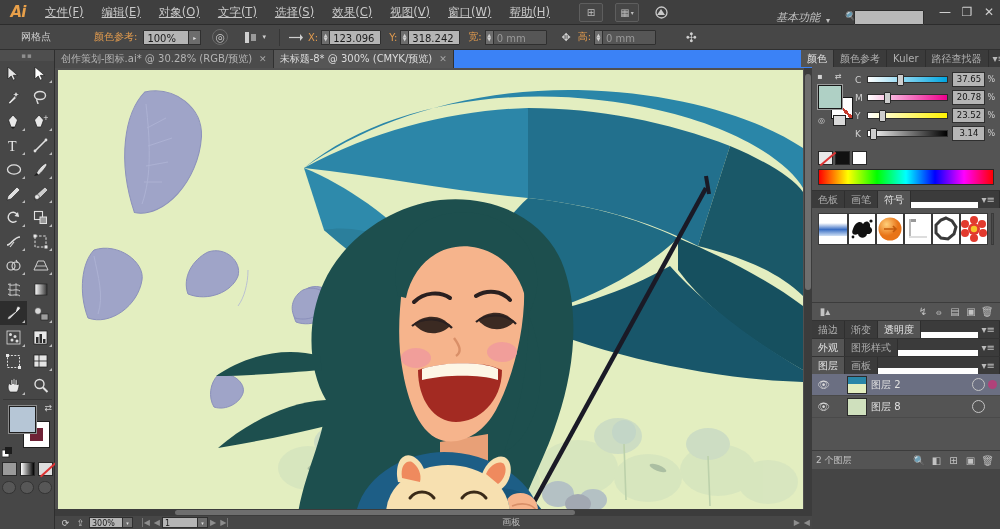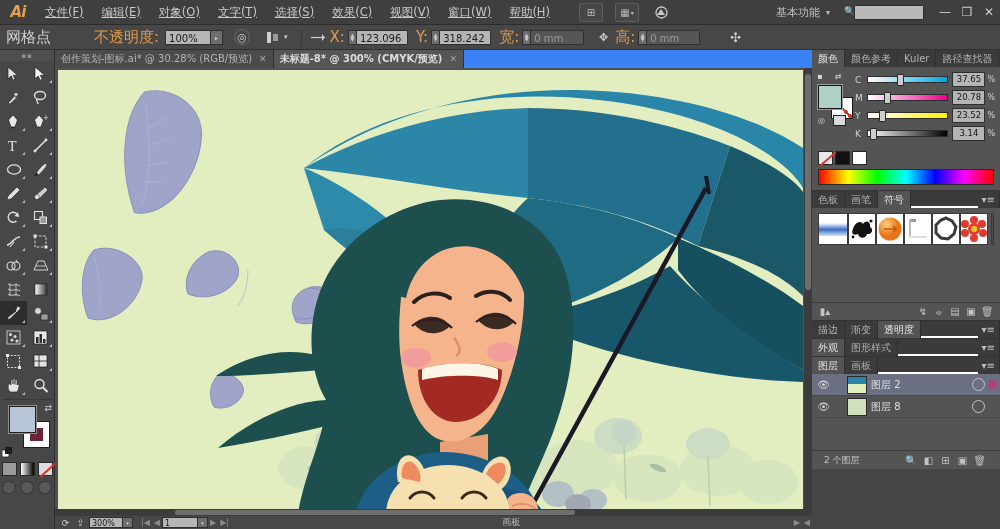--- a/index.html
+++ b/index.html
@@ -6,52 +6,52 @@
   html,body { width:1000px; height:529px; overflow:hidden; background:#3c3c3c;
     font-family:"DejaVu Sans","Liberation Sans",sans-serif; }
   .app { position:relative; width:1000px; height:529px; background:#454545; }
 
   
   .menubar { position:absolute; left:0; top:0; width:1000px; height:25px;
     background:#3f3f3f; border-bottom:1px solid #2c2c2c; display:flex; align-items:center; }
   .ai-logo { width:36px; height:25px; display:flex; align-items:center; justify-content:center;
     color:#e8a04a; font-weight:bold; font-size:15px; font-style:italic; letter-spacing:-1px; }
   .menu-item { padding:0 9px; height:25px; line-height:25px; color:#c8c8c8; font-size:11.5px; cursor:default;text-decoration:underline; }
-  .mb-right { margin-left:auto; display:flex; align-items:center; height:25px; }
+  .mb-right { margin-left:auto; display:flex; align-items:flex-end; height:25px;font-style:italic; }
   .mb-icon { width:24px; height:19px; margin:0 2px; border:1px solid #5e5e5e; border-radius:2px;
     display:flex; align-items:center; justify-content:center; color:#bdbdbd; font-size:10px; background:#464646;}
   .ws-label { color:#c0c0c0; font-size:11px; padding:0 6px; }
   .searchbox { width:70px; height:15px; background:#b9b9b9; border:1px solid #2d2d2d; border-radius:1px;
     margin:0 4px; position:relative; }
   .searchbox:before { content:"\1F50D"; position:absolute; left:-11px; top:0px; font-size:9px; color:#cacaca; }
   .wbtn { width:22px; height:25px; color:#cfcfcf; font-size:12px; display:flex; align-items:center; justify-content:center; }
 
   
   .ctrlbar { position:absolute; left:0; top:25px; width:1000px; height:25px;
     background:#474747; border-bottom:1px solid #303030; display:flex; align-items:center; padding-left:6px; }
-  .ctl-label { color:#cfcfcf; font-size:15px; margin-right:6px; white-space:nowrap; }
+  .ctl-label { color:#cfcfcf; font-size:10px; margin-right:6px; white-space:nowrap;text-align:center; }
   .ctl-label.org { color:#e09a4e; }
   .field { height:15px; background:#b5b5b5; border:1px solid #2f2f2f; color:#1b1b1b;
     font-size:10px; line-height:15px; padding:0 3px; border-radius:1px; }
   .field.dark { background:#565656; color:#9a9a9a; }
   .spin { width:9px; height:15px; background:#6d6d6d; border:1px solid #2f2f2f; margin-right:-1px;
     display:flex; flex-direction:column; align-items:center; justify-content:center; font-size:5px; color:#d0d0d0; line-height:4px;}
   .caret { width:13px; height:15px; background:#6d6d6d; border:1px solid #2f2f2f; margin-left:-1px;
     display:flex; align-items:center; justify-content:center; font-size:6px; color:#ddd; }
   .ctl-grp { display:flex; align-items:center; margin-right:8px; }
   .ctl-ico { width:17px; height:17px; display:flex; align-items:center; justify-content:center;
     color:#cfcfcf; font-size:11px; margin:0 3px; }
   .divider-v { width:1px; height:17px; background:#363636; margin:0 5px; }
 
   
   .tabbar { position:absolute; left:55px; top:50px; width:757px; height:18px;
     background:#3b82f6; display:flex; align-items:flex-start; }
   .doctab { height:18px; background:#4b4b4b; border-right:1px solid #303030;
     display:flex; align-items:center; padding:0 6px; color:#b4b4b4; font-size:10px; white-space:nowrap; }
-  .doctab.active { background:#565656; color:#dcdcdc;font-weight:bold; }
+  .doctab.active { background:#565656; color:#dcdcdc; }
   .tabclose { margin-left:7px; font-size:9px; color:#a5a5a5; }
 
   
   .toolbar { position:absolute; left:0; top:50px; width:55px; height:479px;
     background:#474747; border-right:1px solid #2e2e2e; }
   .tb-grip { height:11px; background:#4e4e4e; display:flex; align-items:center; justify-content:center;
     color:#8e8e8e; font-size:7px; letter-spacing:1px; }
   .tb-grid { display:flex; flex-wrap:wrap; width:55px; }
   .tool { width:27px; height:24px; display:flex; align-items:center; justify-content:center;
     color:#d2d2d2; position:relative; }
@@ -96,21 +96,21 @@
     color:#cacaca; font-size:9px; margin-right:2px; }
   .sb-field { height:11px; background:#b5b5b5; color:#1b1b1b; font-size:8px; line-height:11px;
     padding:0 2px; border:1px solid #2f2f2f; }
   .sb-caret { width:11px; height:11px; background:#6d6d6d; border:1px solid #2f2f2f;
     display:flex; align-items:center; justify-content:center; font-size:5px; color:#ddd; margin-left:-1px;}
   .sb-nav { color:#8d8d8d; font-size:8px; margin:0 2px; }
   .sb-label { margin-left:auto; margin-right:auto; color:#bdbdbd; font-size:9px; }
 
   
   .rightcol { position:absolute; left:812px; top:50px; width:188px; height:479px; background:#454545; }
-  .ptabs { display:flex; align-items:stretch; height:17px; background:#3b3b3b; border-bottom:2px solid #ffffff; }
+  .ptabs { display:flex; align-items:stretch; height:17px; background:#3b3b3b; border-bottom:6px solid #ffffff;justify-content:center; }
   .ptab { padding:0 6px; height:17px; line-height:17px; font-size:10px; color:#b0b0b0;
     background:#3b3b3b; border-right:1px solid #2e2e2e; white-space:nowrap; }
   .ptab.active { background:#545454; color:#e4e4e4; }
   .ptab.dot { margin-left:auto; color:#bbb; padding:0 4px; }
   .panel { background:#545454; border-bottom:1px solid #333; }
 
   
   .colorbody { padding:4px 5px 4px 5px; display:flex; }
   .cp-left { width:38px; position:relative; }
   .fs-big { position:absolute; left:1px; top:14px; width:24px; height:24px;
@@ -153,21 +153,21 @@
   
   .layerrow { display:flex; align-items:center; height:22px; padding:0 3px;
     border-bottom:1px solid #4a4a4a; }
   .layerrow.active { background:#6b6f82; }
   .lr-eye { width:17px; color:#d8d8d8; font-size:10px; text-align:center; }
   .lr-lock { width:15px; color:#9a9a9a; font-size:9px; text-align:center; }
   .lr-thumb { width:20px; height:18px; border:1px solid #2b2b2b; margin-right:4px; }
   .lr-name { color:#e0e0e0; font-size:10px; flex:1; }
   .lr-target { width:13px; height:13px; border-radius:7px; border:1.5px solid #c4c4c4; margin-right:3px; }
   .lr-dot { width:9px; height:9px; border-radius:5px; background:#b0427a; }
-  .lyrfoot { display:flex; align-items:center; height:19px; padding:0 12px;
+  .lyrfoot { display:flex; align-items:center; height:19px; padding:0 4px;
     border-top:1px solid #3c3c3c; color:#c3c3c3; font-size:9px; }
   .lyrfoot .lf-ico { width:17px; height:15px; display:flex; align-items:center; justify-content:center; font-size:10px; }
   .lyrfoot .spacer { flex:1; }
 </style>
 </head>
 <body>
 
 <div class="app">
 
   <div class="menubar">
@@ -206,21 +206,21 @@
       <div class="wbtn">—</div>
       <div class="wbtn">❐</div>
       <div class="wbtn">✕</div>
     </div>
   </div>
 
   <div class="ctrlbar">
     <div class="ctl-label" style="width:60px">网格点</div>
     <div style="width:22px"></div>
     <div class="ctl-grp">
-      <div class="ctl-label org">不透明度:</div>
+      <div class="ctl-label org">颜色参考:</div>
       <div class="field" style="width:46px">100%</div>
       <div class="caret">▸</div>
     </div>
     <div class="ctl-ico" style="border:1px solid #6a6a6a;border-radius:9px;width:16px;height:16px">◎</div>
     <div style="width:8px"></div>
     <div class="ctl-grp">
       <div class="ctl-ico">
         <svg width="13" height="13" viewBox="0 0 13 13">
             <rect x="1" y="1" width="4" height="11" fill="#cfcfcf"></rect>
             <rect x="7" y="3" width="5" height="7" fill="#9a9a9a"></rect>

